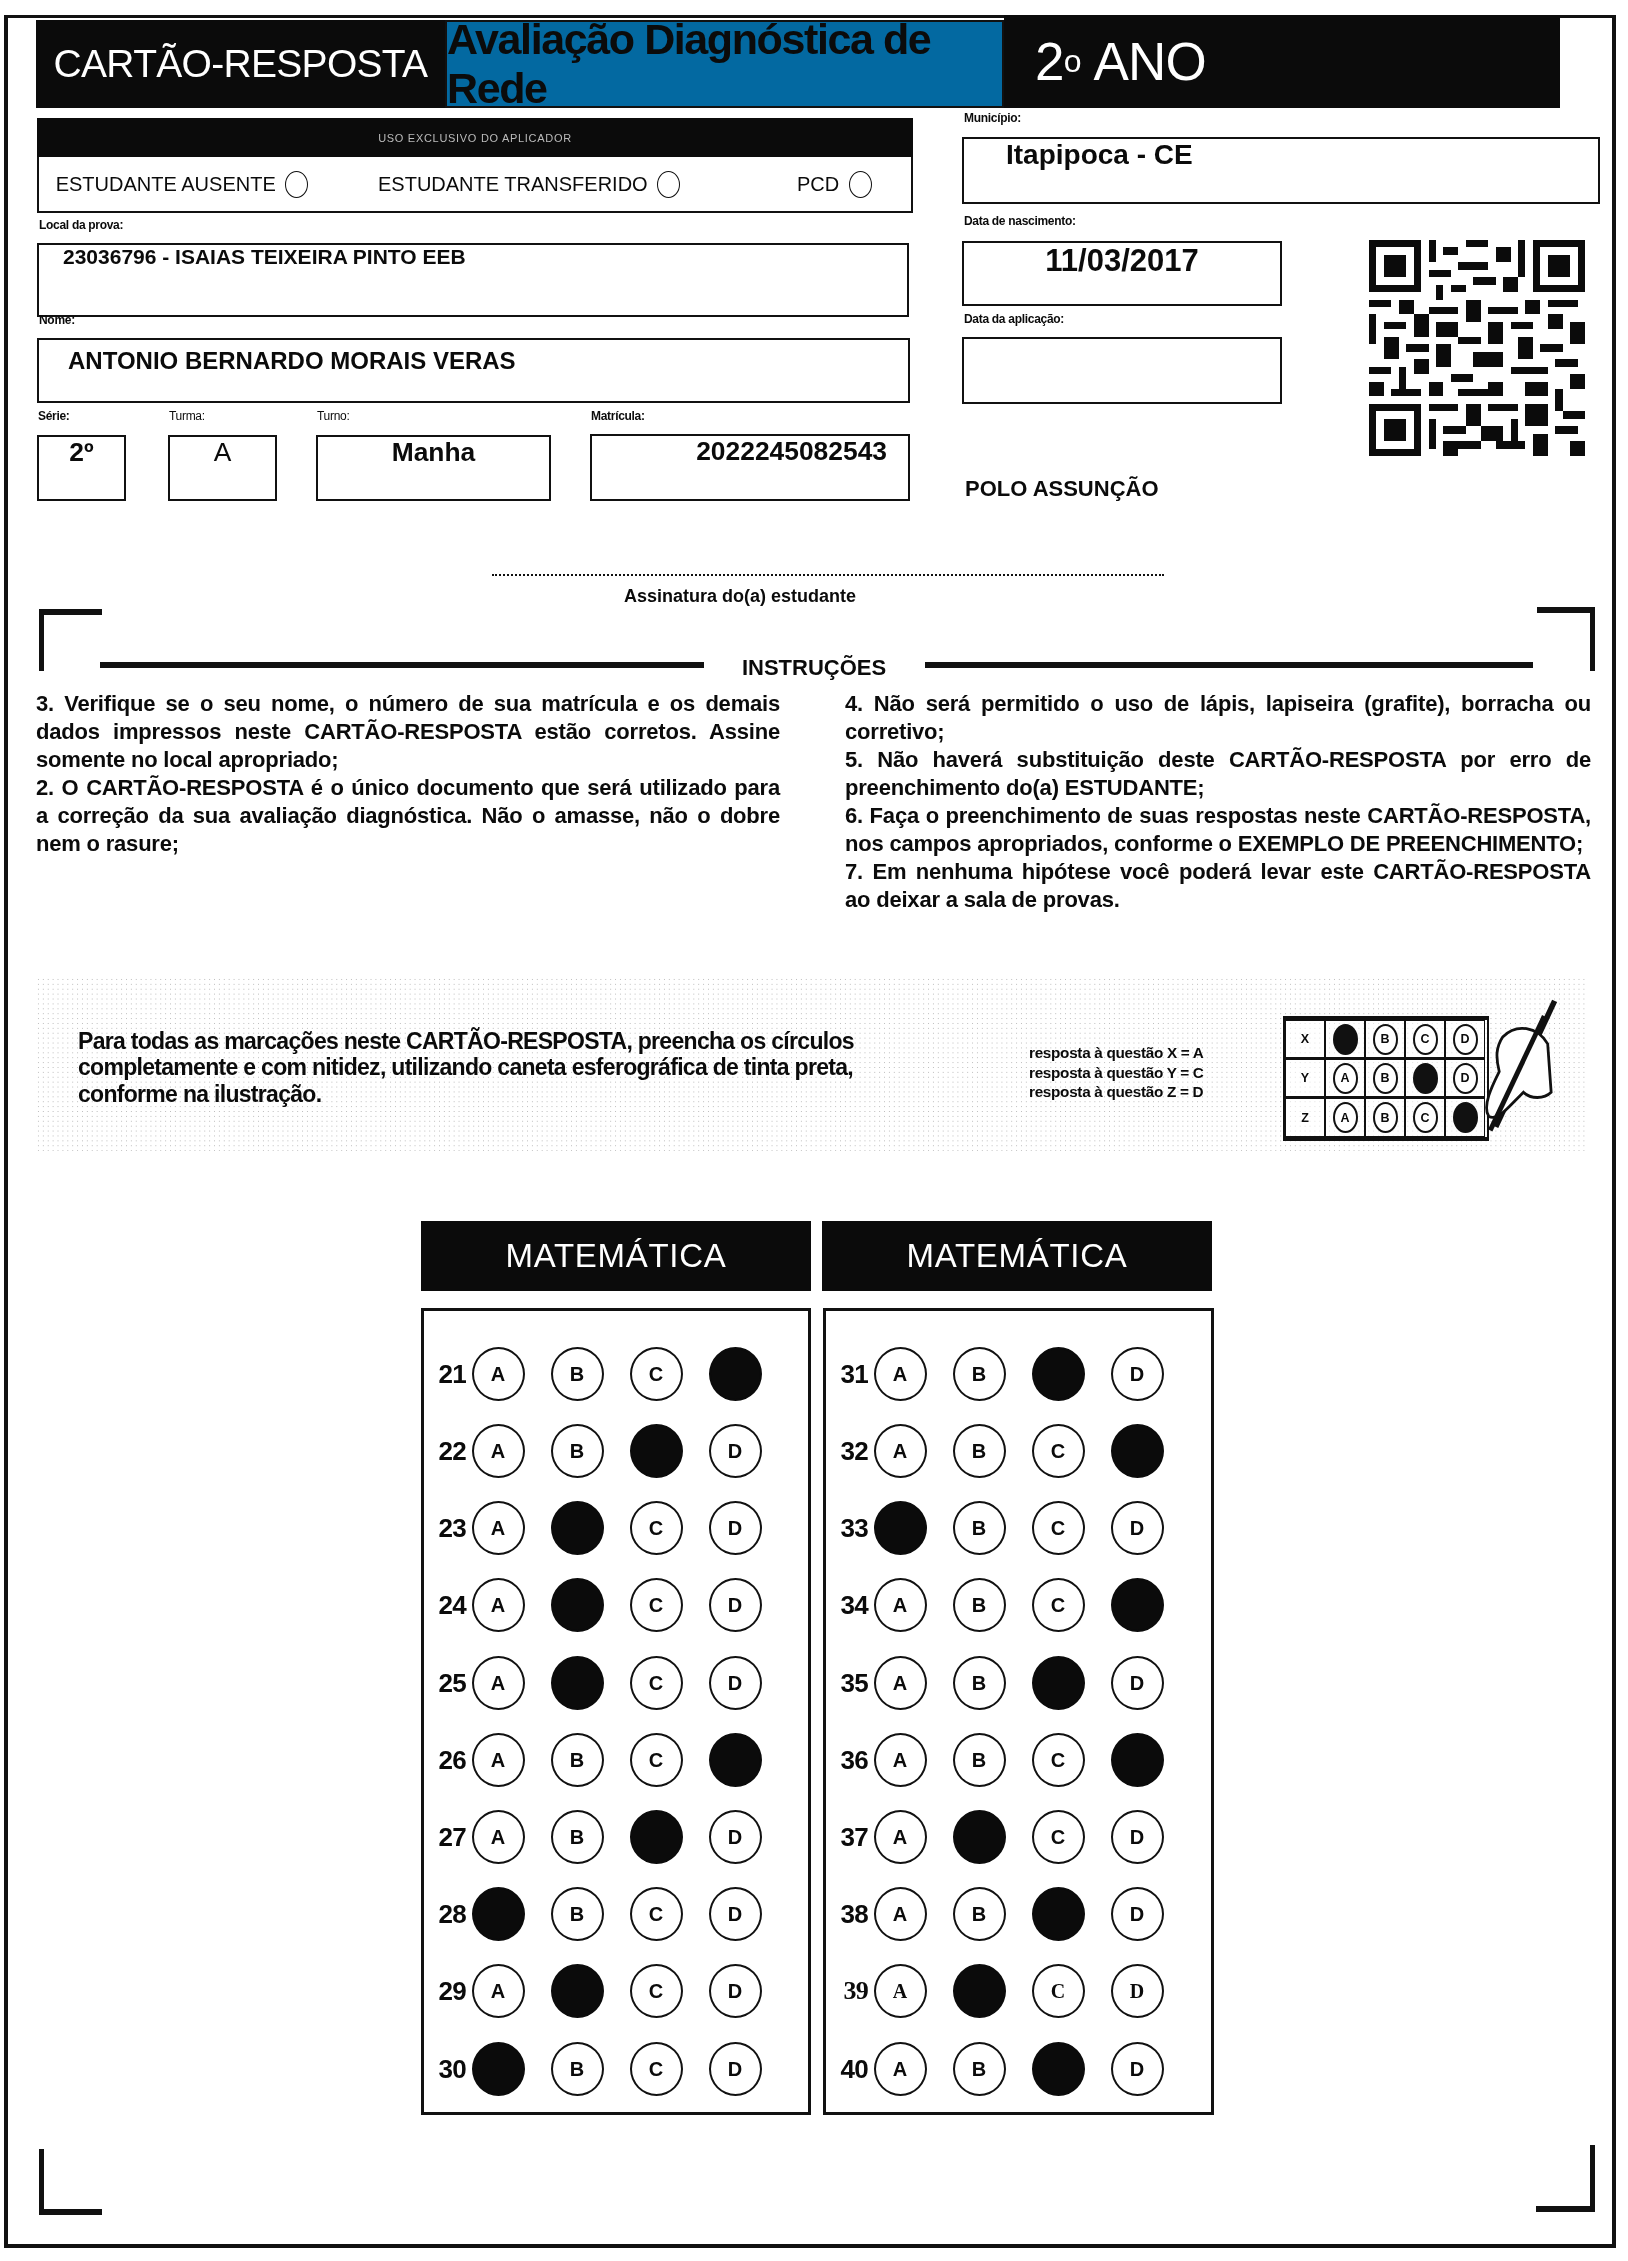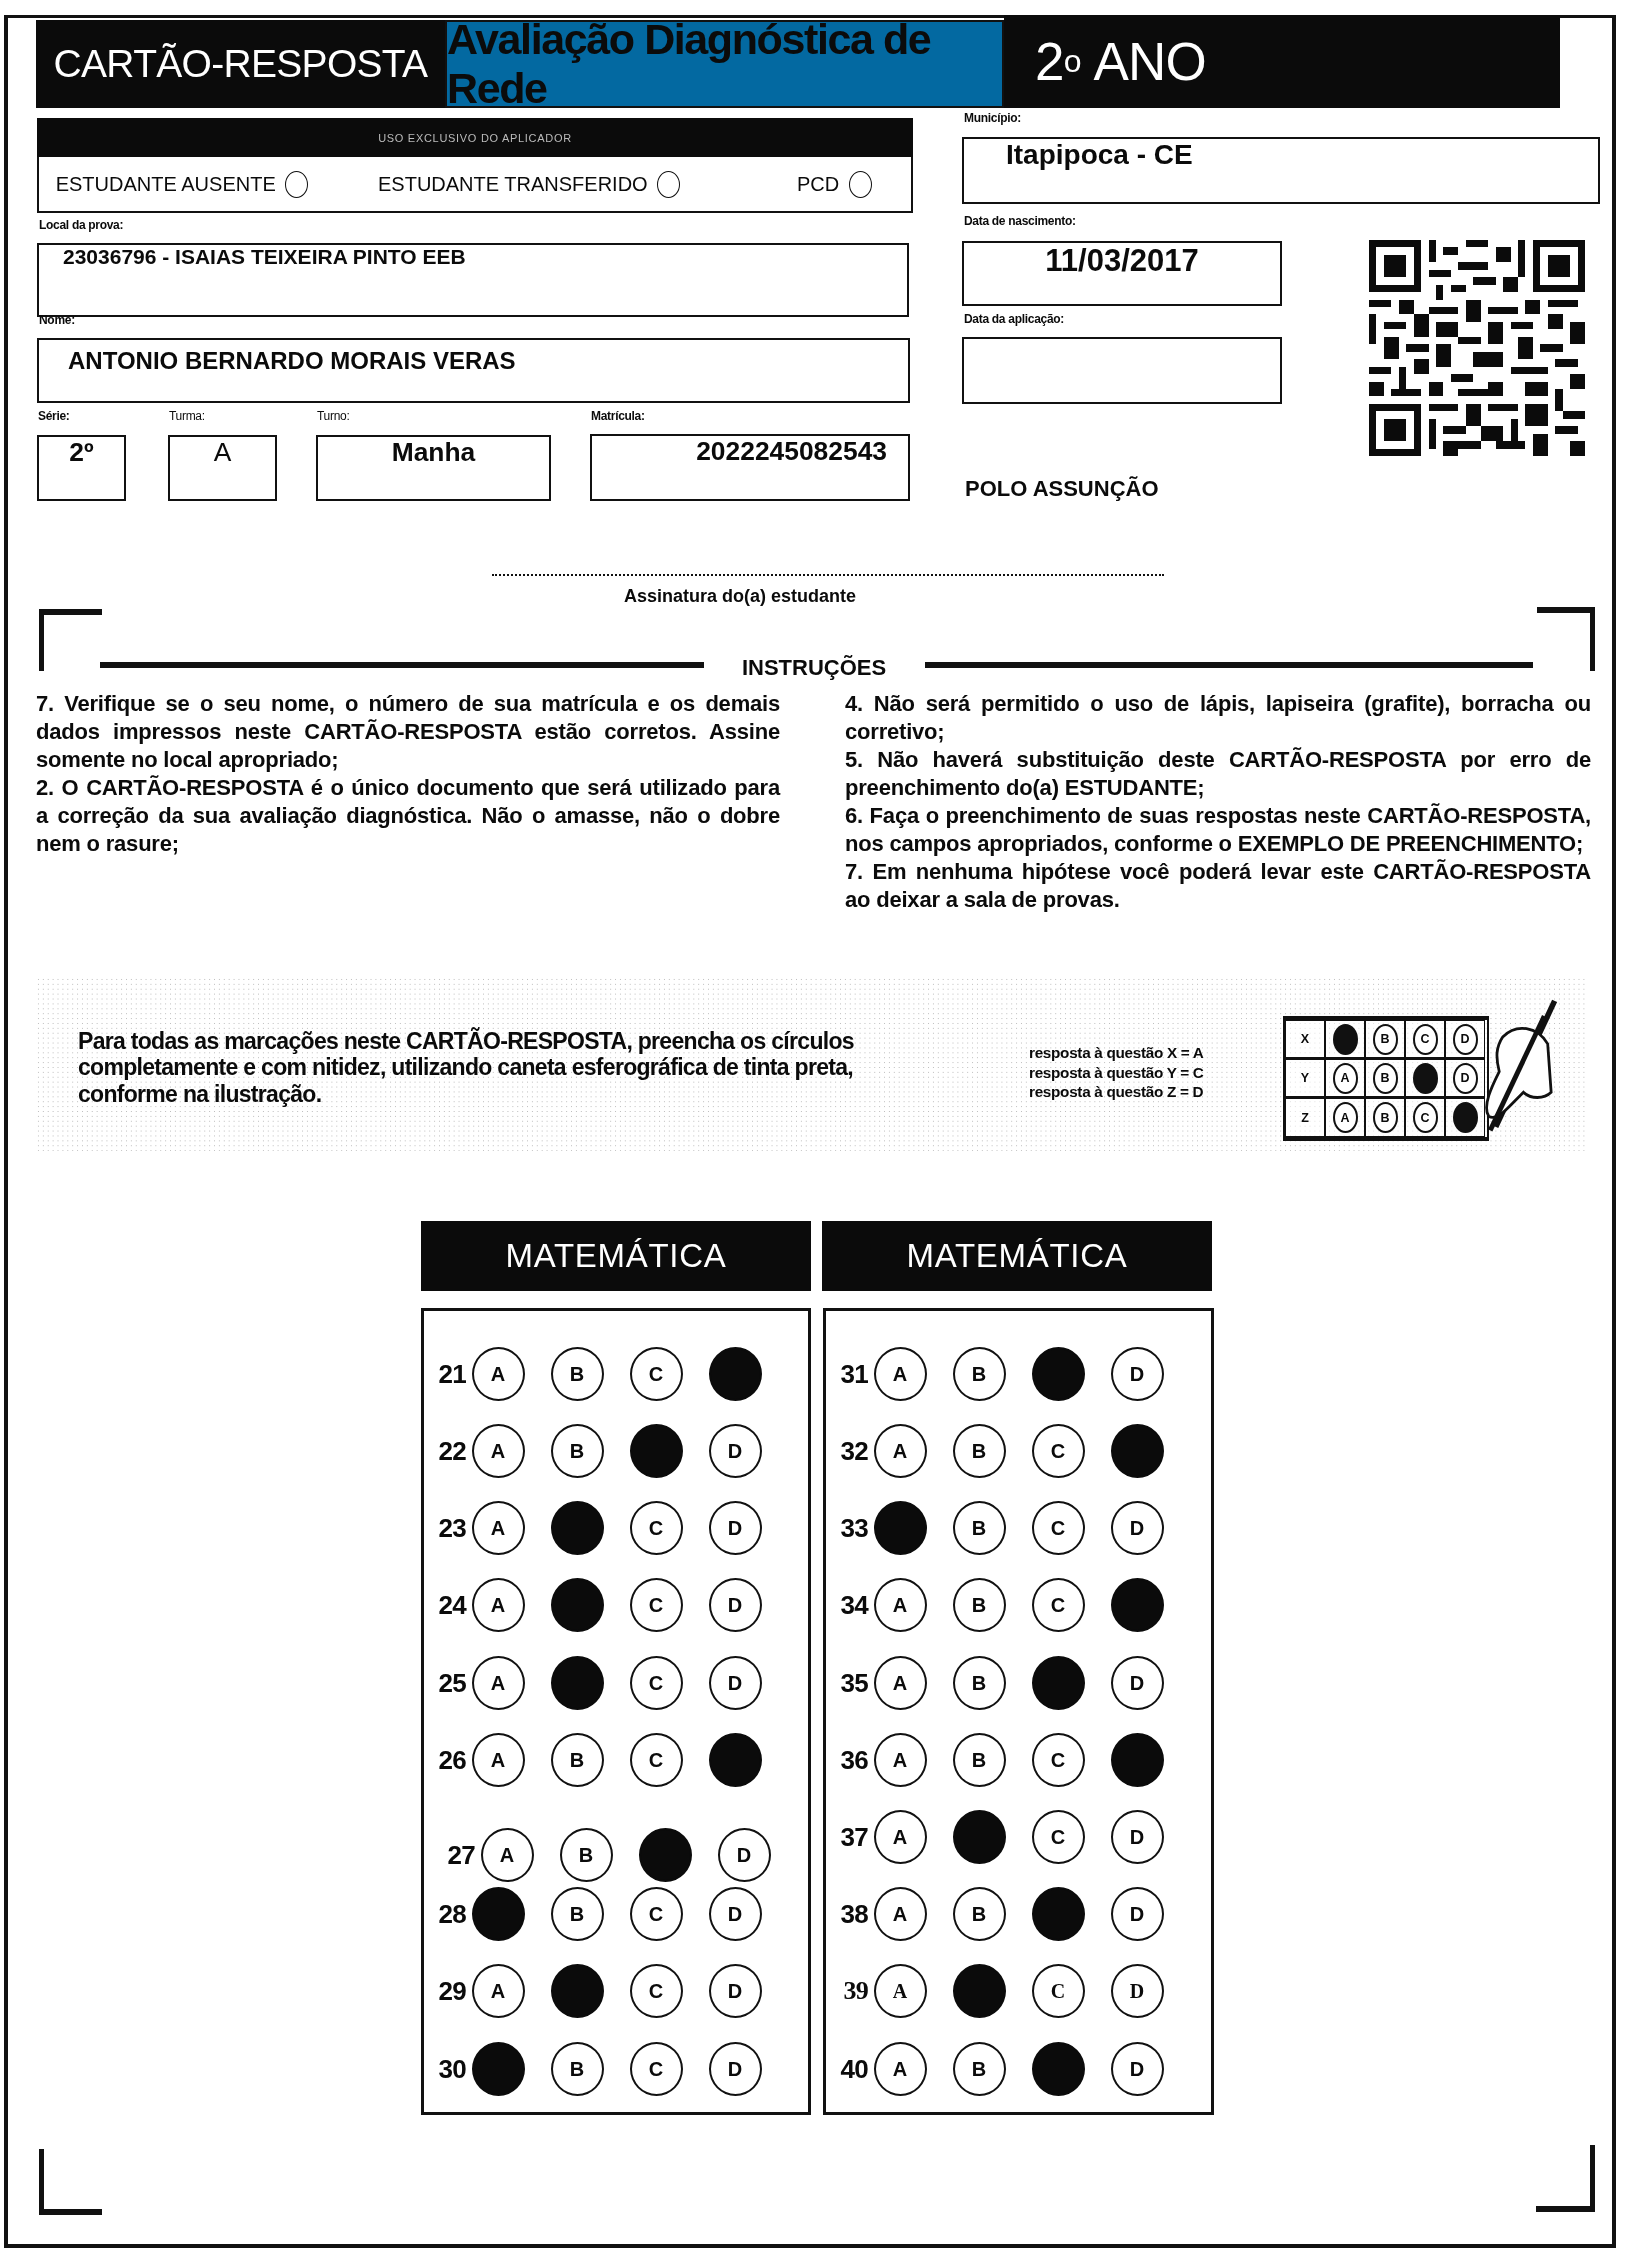--- a/index.html
+++ b/index.html
@@ -209,21 +209,21 @@
 <div class="corner" style="left:39px;top:609px;border-width:6.3px 0 0 5.6px;width:58px;height:56px"></div>
 <div class="corner" style="left:1537px;top:607px;border-width:6.3px 5.6px 0 0;width:53px;height:58px"></div>
 <div class="corner" style="left:39px;top:2149px;border-width:0 0 6.3px 5.6px;width:58px;height:60px"></div>
 <div class="corner" style="left:1536px;top:2145px;border-width:0 5.6px 6.3px 0;width:54px;height:61px"></div>
 
 <div class="abs instr-rule" style="left:100px;width:604px"></div>
 <div class="abs instr-rule" style="left:925px;width:608px"></div>
 <div class="abs instr-title">INSTRUÇÕES</div>
 
 <div class="abs instr-col" style="left:36px;top:690px;width:744px">
-  <p>7. Verifique se o seu nome, o número de sua matrícula e os demais dados impressos neste CARTÃO-RESPOSTA estão corretos. Assine somente no local apropriado;</p>
+  <p>3. Verifique se o seu nome, o número de sua matrícula e os demais dados impressos neste CARTÃO-RESPOSTA estão corretos. Assine somente no local apropriado;</p>
   <p>2. O CARTÃO-RESPOSTA é o único documento que será utilizado para a correção da sua avaliação diagnóstica. Não o amasse, não o dobre nem o rasure;</p>
 </div>
 <div class="abs instr-col" style="left:845px;top:690px;width:746px">
   <p>4. Não será permitido o uso de lápis, lapiseira (grafite), borracha ou corretivo;</p>
   <p>5. Não haverá substituição deste CARTÃO-RESPOSTA por erro de preenchimento do(a) ESTUDANTE;</p>
   <p>6. Faça o preenchimento de suas respostas neste CARTÃO-RESPOSTA, nos campos apropriados, conforme o EXEMPLO DE PREENCHIMENTO;</p>
   <p>7. Em nenhuma hipótese você poderá levar este CARTÃO-RESPOSTA ao deixar a sala de provas.</p>
 </div>
 
 <div class="abs example-band"></div>
@@ -323,21 +323,21 @@
       <div class="bub">C</div>
       <div class="bub">D</div>
     </div>
     <div class="ans-row" style="top: 421px;">
       <div class="q-num">26</div>
       <div class="bub">A</div>
       <div class="bub">B</div>
       <div class="bub">C</div>
       <div class="bub filled">D</div>
     </div>
-    <div class="ans-row" style="top: 516px; margin-left: 9px;">
+    <div class="ans-row" style="top: 498px;">
       <div class="q-num">27</div>
       <div class="bub">A</div>
       <div class="bub">B</div>
       <div class="bub filled">C</div>
       <div class="bub">D</div>
     </div>
     <div class="ans-row" style="top: 575px;">
       <div class="q-num">28</div>
       <div class="bub filled">A</div>
       <div class="bub">B</div>

